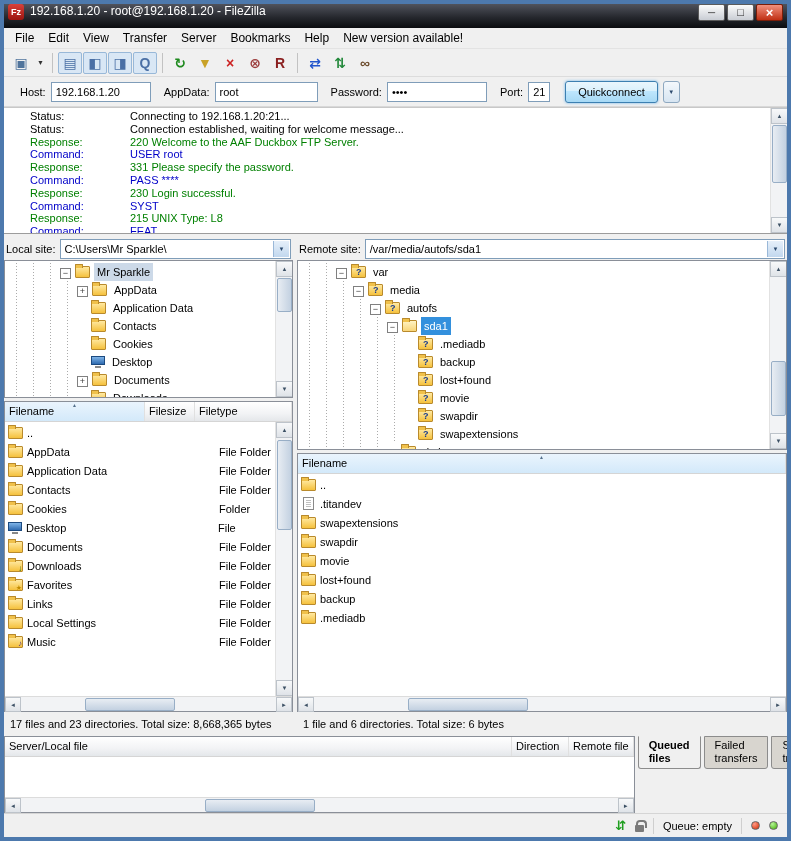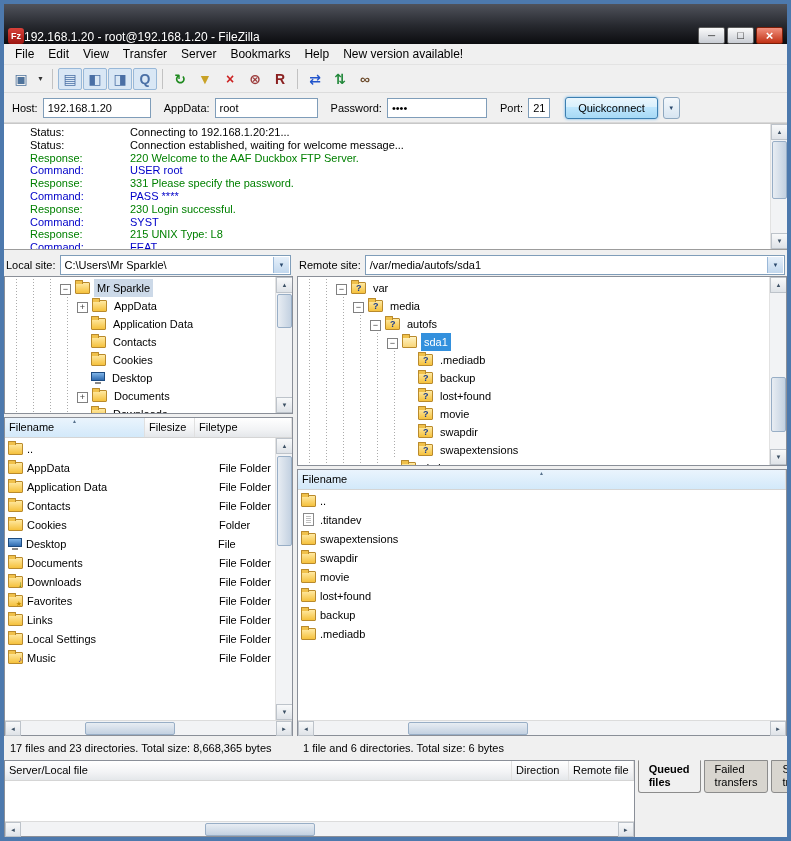--- a/index.html
+++ b/index.html
@@ -1,42 +1,42 @@
 <!DOCTYPE html>
 <html><head>
 <meta charset="utf-8">
 <style>
   *{box-sizing:border-box;margin:0;padding:0}
   body{margin:0;background:#c8d4e2;font-family:"Liberation Sans","DejaVu Sans",sans-serif;font-size:11px;color:#000}
   .window{width:791px;height:841px;border:4px solid #4d79ad;background:#f0f0f0;display:flex;flex-direction:column;overflow:hidden}
   
-  .titlebar{height:40px;flex:none;background:linear-gradient(#50535c,#26282e 55%,#0b0c0f);display:flex;align-items:flex-end;padding:0 4px;}
+  .titlebar{height:24px;flex:none;background:linear-gradient(#50535c,#26282e 55%,#0b0c0f);display:flex;align-items:flex-start;padding:0 4px;gap:6px}
   .fzlogo{width:16px;height:16px;flex:none;background:linear-gradient(#d8413a,#9c1510);border-radius:3px;color:#fff;font-weight:bold;font-size:9px;line-height:16px;text-align:center}
   .fzlogo::before{content:"Fz"}
   .title{color:#fff;font-size:12px;flex:1;white-space:nowrap;overflow:hidden}
   .winbtns{display:flex;gap:2px}
   .wbtn{width:27px;height:17px;border:1px solid #5a5a5a;border-radius:2px;background:linear-gradient(#fbfbfb,#c9cdd4);color:#222;font-size:10px;line-height:15px;text-align:center}
   .wbtn.min::before{content:"─"}
   .wbtn.max::before{content:"□";font-size:11px}
   .wbtn.close{background:linear-gradient(#f2917e,#c03014);border-color:#7a1d08;color:#fff}
   .wbtn.close::before{content:"×";font-size:13px;font-weight:bold}
   
   .menubar{height:21px;flex:none;display:flex;align-items:center;background:#f0f0f0;padding:0 4px;font-size:12px;border-bottom:1px solid #e3e3e3}
   .menu-item{padding:2px 7px;white-space:nowrap}
   .toolbar{height:28px;flex:none;display:flex;align-items:center;background:#f0f0f0;padding:0 5px;gap:1px;border-bottom:1px solid #dcdcdc}
   .tb-btn{width:24px;height:22px;display:flex;align-items:center;justify-content:center;font-size:14px;font-weight:bold;border:1px solid transparent;border-radius:2px;background:transparent}
   .tb-btn.active{background:#d9e7f5;border-color:#98b8d8}
   .tb-drop{width:13px;height:22px;display:flex;align-items:center;justify-content:center;font-size:7px;color:#333}
   .tb-sep{width:1px;height:20px;background:#c2c2c2;margin:0 4px}
   
   .quickbar{height:30px;flex:none;display:flex;align-items:center;background:#f0f0f0;padding:0 8px;gap:5px;border-bottom:1px solid #d8d8d8}
   .qc-input{height:20px;border:1px solid #7f9db9;padding:0 4px;font-family:inherit;font-size:11px;background:#fff}
-  .qc-host{width:108px}.qc-user{width:103px}.qc-pass{width:100px}.qc-port{width:22px}
+  .qc-host{width:100px}.qc-user{width:103px}.qc-pass{width:100px}.qc-port{width:22px}
   .qc-label{margin-left:8px}
-  .qc-label:first-child{margin-left:0}
+  .qc-label:first-child{margin-left:8px}
   .qc-btn{height:22px;margin-left:10px;padding:0 12px;border:1px solid #3c7fb1;border-radius:3px;background:linear-gradient(#eaf6fd,#d9f0fc 45%,#bee6fd 46%,#a7d9f5);box-shadow:0 0 3px #6db3e8;font-family:inherit;font-size:11px}
   .qc-dd{width:17px;height:22px;border:1px solid #8ea8c0;border-radius:3px;background:linear-gradient(#f4f8fc,#d7e5f2);display:flex;align-items:center;justify-content:center}
   .qc-dd::before{content:"▼";font-size:6px;color:#2c4a6e}
   
   .logpanel{height:127px;flex:none;background:#fff;position:relative;border-top:1px solid #c8c8c8;border-bottom:1px solid #9c9c9c;overflow:hidden}
   .loglines{position:absolute;inset:2px 20px 0 26px;overflow:hidden}
   .log-line{display:flex;height:12.8px;line-height:12.8px;white-space:nowrap}
   .log-label{width:100px;flex:none}
   .log-line.command{color:#0000c8}
   .log-line.response{color:#008000}
@@ -610,14 +610,23 @@
         <span class="sarr right"></span>
       </div>
     </div>
     <div class="tabs" id="queue-tabs">
         <span class="tab active">Queued files</span>
         <span class="tab">Failed transfers</span>
         <span class="tab">Successful transfers</span>
       </div>
   </div>
 
+  <div class="statusbar">
+    <span class="sb-arrows"></span>
+    <span class="mini-lock"></span>
+    <span class="sb-sep"></span>
+    <span>Queue: empty</span>
+    <span class="sb-sep"></span>
+    <span class="led red"></span>
+    <span class="led green"></span>
+  </div>
 
 </div>
 
 </body></html>

